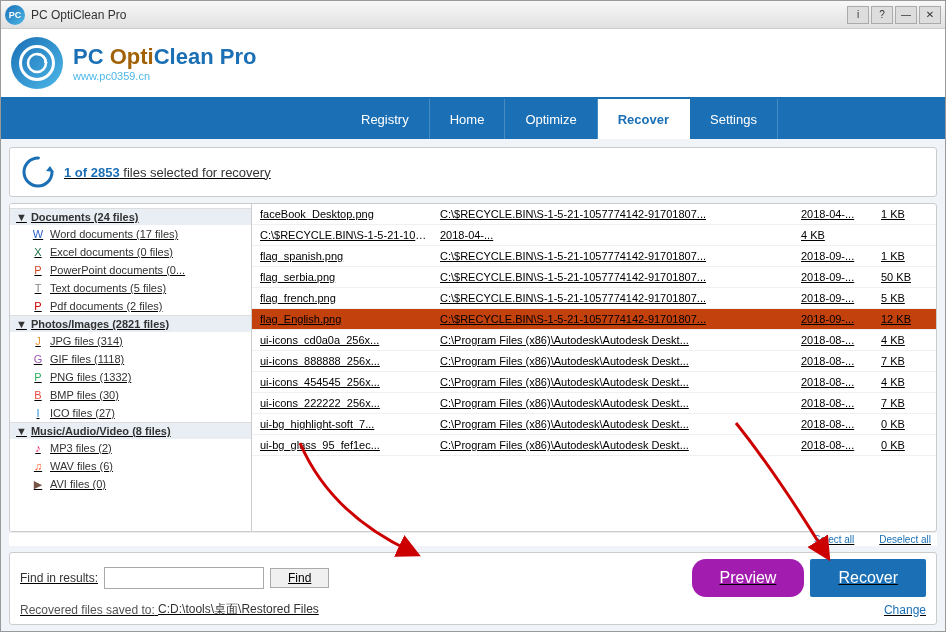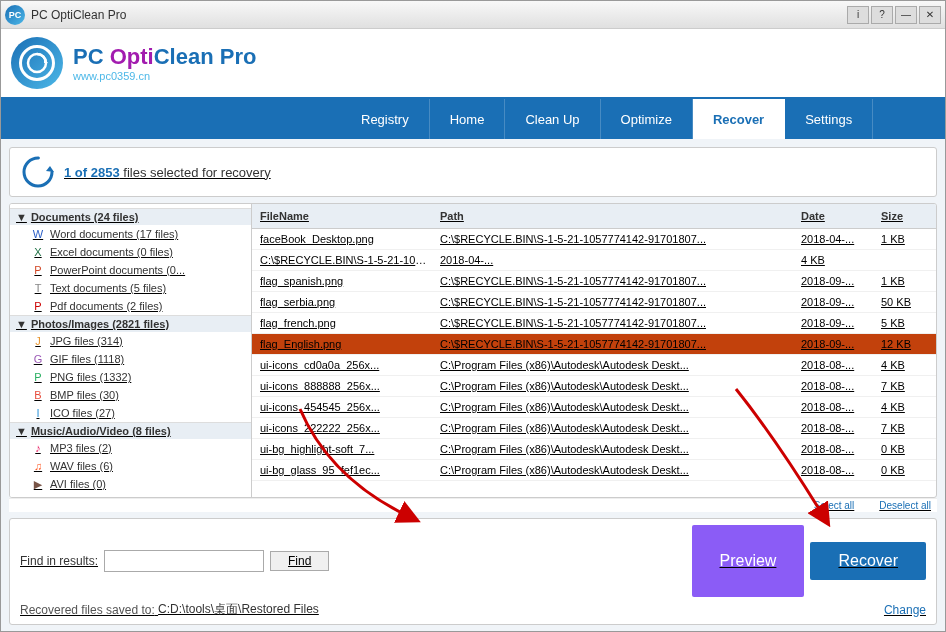--- a/index.html
+++ b/index.html
@@ -76,21 +76,21 @@
       color: white; font-weight: bold; font-size: 14px;
     }
     .logo-text {
       display: flex; flex-direction: column;
     }
     .logo-name {
       font-size: 22px;
       font-weight: bold;
       color: #1a6fb5;
     }
-    .logo-name span { color: #a21caf; }
+    .logo-name span { color: #a16207; }
     .logo-url {
       font-size: 11px;
       color: #4db8e8;
     }
 
     
     .nav-tabs {
       background: #1a6fb5;
       height: 40px;
       display: flex;
@@ -238,27 +238,27 @@
       text-decoration: none;
       font-size: 12px;
       margin-left: auto;
     }
     .select-link {
       color: #1a6fb5;
       cursor: pointer;
       text-decoration: none;
     }
     .btn-preview {
-      background: #8b5cf6;
+      background: #a21caf;
       color: white;
       border: none;
-      padding: 27px 28px;
+      padding: 10px 28px;
       font-size: 16px;
       cursor: pointer;
-      border-radius: 2px;
+      border-radius: 14px;
     }
     .btn-recover {
       background: #1a6fb5;
       color: white;
       border: none;
       padding: 10px 28px;
       font-size: 16px;
       cursor: pointer;
       border-radius: 2px;
     }
@@ -357,21 +357,20 @@
   </div>
   <div class="logo-text">
     <span class="logo-name">PC <span>Opti</span>Clean Pro</span>
     <span class="logo-url">www.pc0359.cn</span>
   </div>
 </div>
 
 <div class="nav-tabs">
   <div class="nav-tab">Registry</div>
   <div class="nav-tab">Home</div>
-  <div class="nav-tab">Clean Up</div>
   <div class="nav-tab">Optimize</div>
   <div class="nav-tab active">Recover</div>
   <div class="nav-tab">Settings</div>
 </div>
 
 <div class="main-content">
 
   <div class="status-bar">
     <div style="width:36px;height:36px;flex-shrink:0;">
       <svg width="36" height="36" viewBox="0 0 36 36">
@@ -453,26 +452,20 @@
           <span>WAV files (6)</span>
         </div>
         <div class="tree-item">
           <span class="tree-item-icon icon-avi">▶</span>
           <span>AVI files (0)</span>
         </div>
 
       </div>
 
       <div class="file-area-right">
-        <div class="file-list-header">
-          <div>FileName</div>
-          <div>Path</div>
-          <div>Date</div>
-          <div>Size</div>
-        </div>
         <div class="file-list-body">
 
           <div class="file-row">
             <div>faceBook_Desktop.png</div>
             <div>C:\$RECYCLE.BIN\S-1-5-21-1057774142-91701807...</div>
             <div>2018-04-...</div>
             <div>1 KB</div>
           </div>
           <div class="file-row">
             <div>C:\$RECYCLE.BIN\S-1-5-21-1057774142-91701807...</div>

